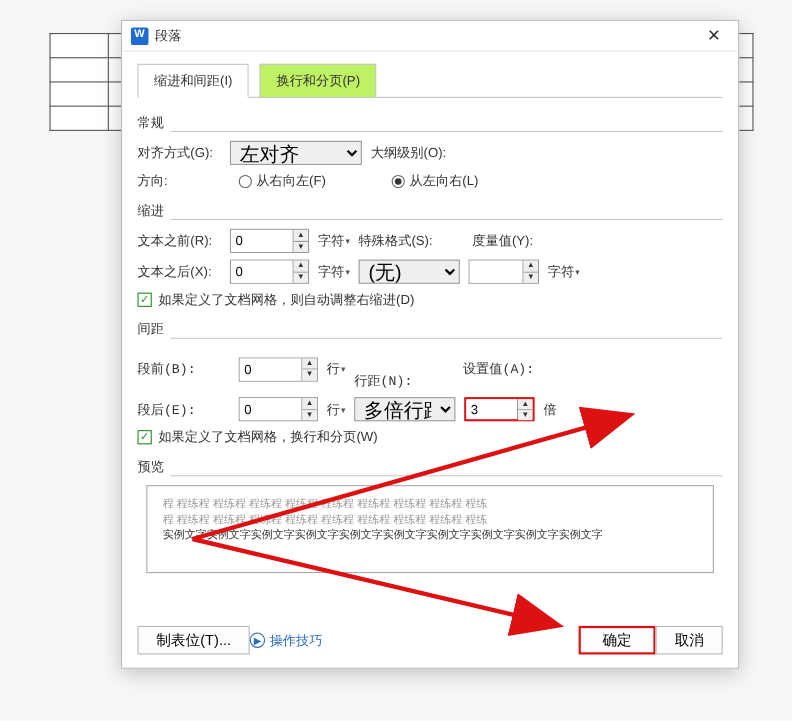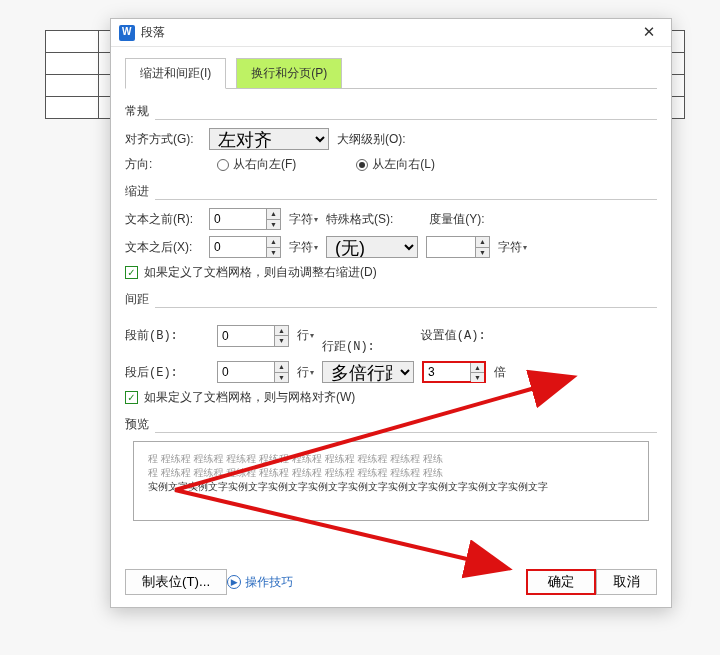--- a/index.html
+++ b/index.html
@@ -356,21 +356,21 @@
           <input value="3" style="">
           <div class="btns">
               <div>▲</div>
               <div>▼</div>
             </div>
         </div>
         <span>倍</span>
       </div>
       <div class="check">
         <div class="box">✓</div>
-        <span>如果定义了文档网格，则与网格对齐(W)</span>
+        <span>如果定义了文档网格，换行和分页(W)</span>
       </div>
     </div>
 
     <div class="group">
       <div class="group-header">
           <span class="lbl">预览</span>
           <div class="line"></div>
         </div>
       <div class="preview-box">
         <div>程   程练程   程练程   程练程   程练程   程练程   程练程   程练程   程练程   程练</div>

